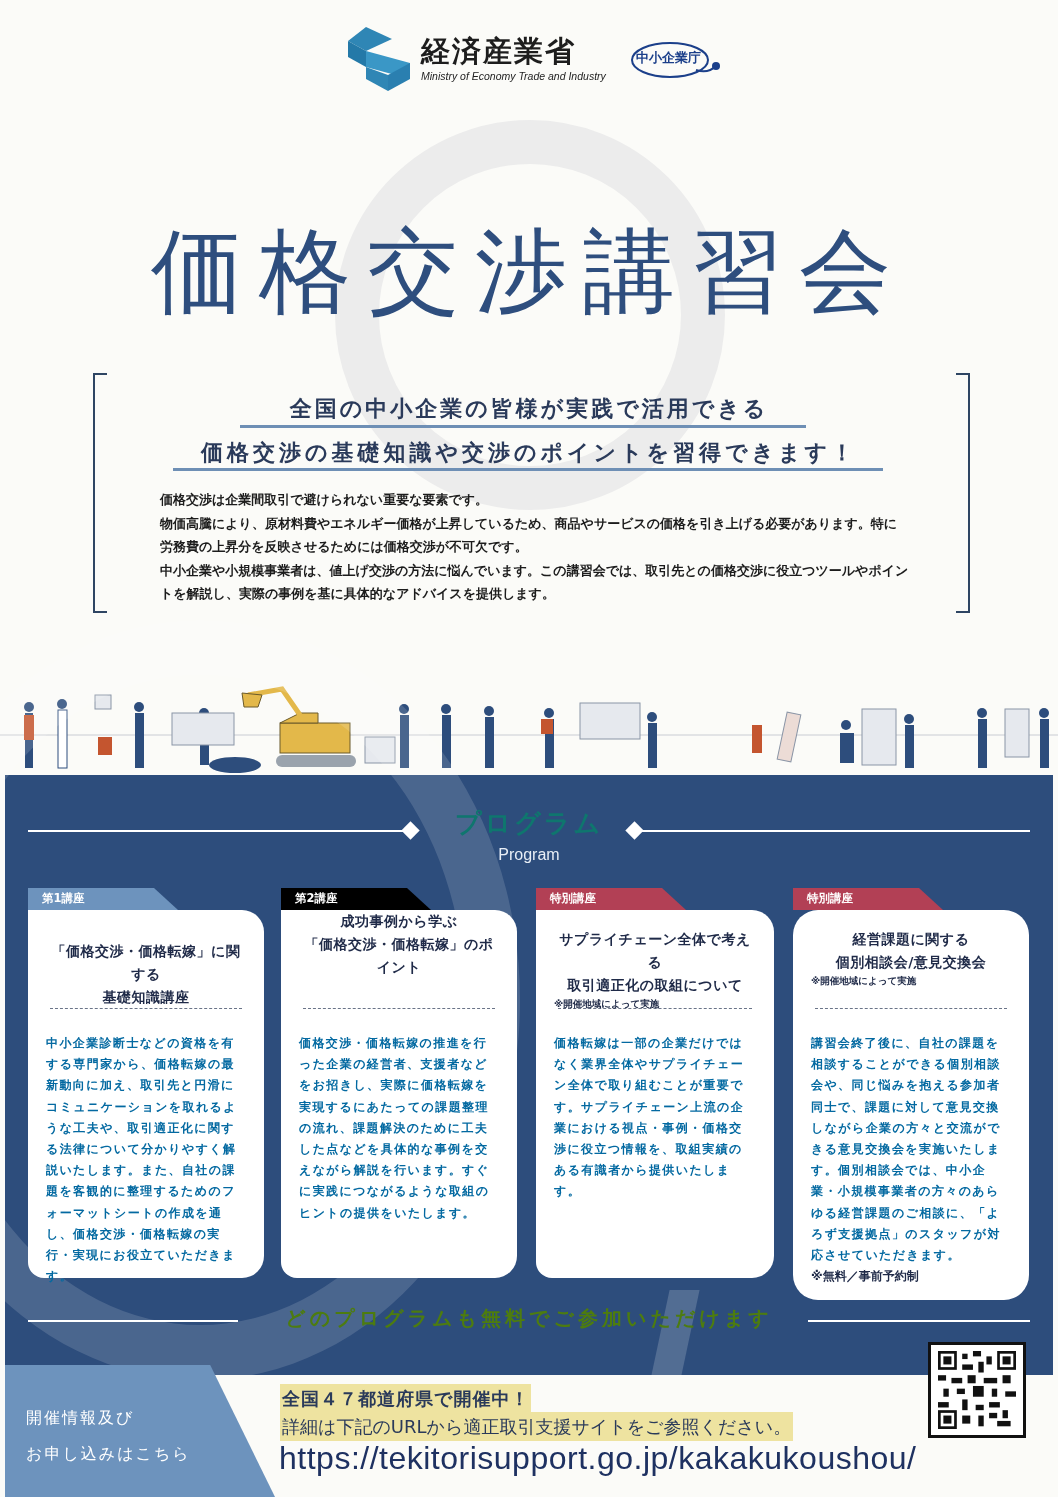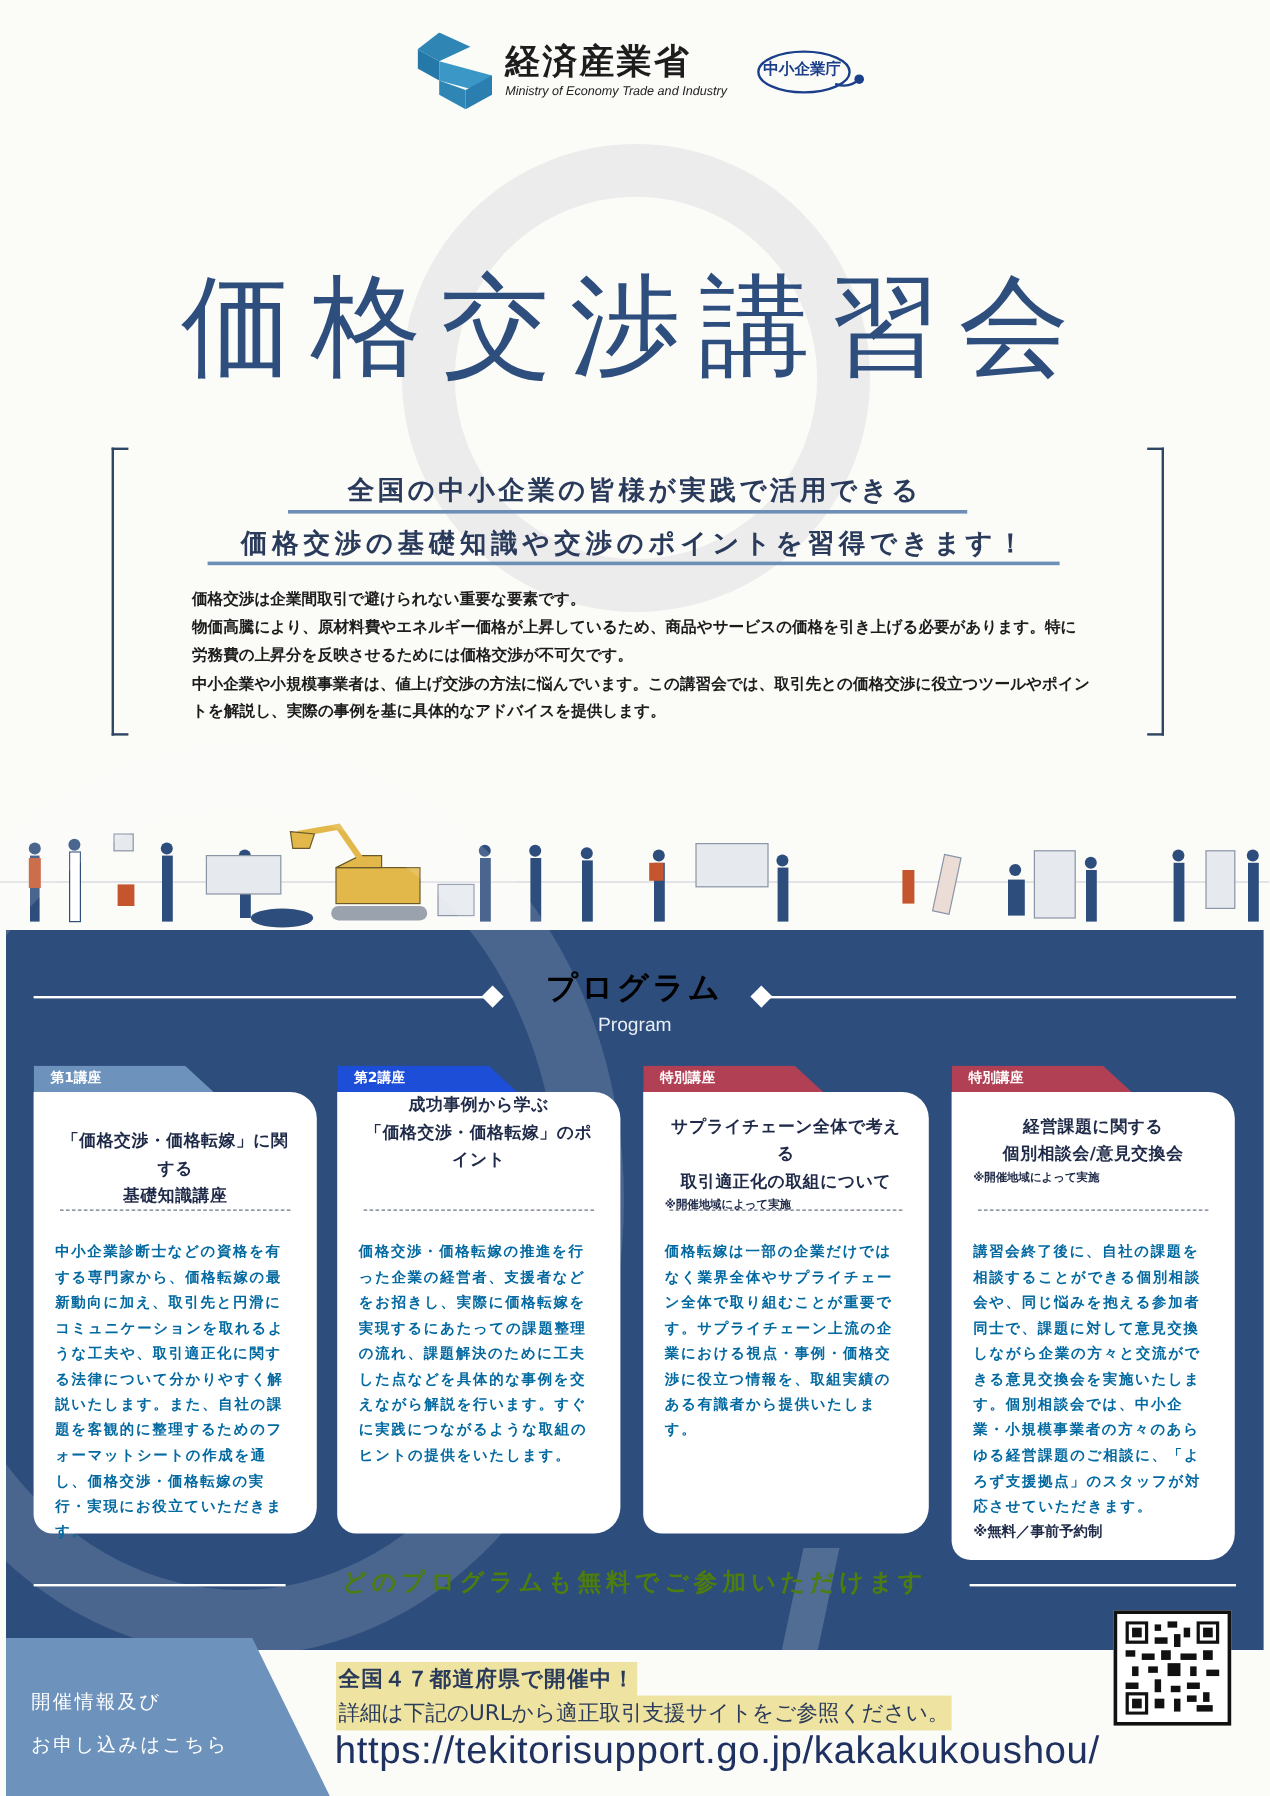--- a/index.html
+++ b/index.html
@@ -57,21 +57,21 @@
   }
   .blue-slash {
     left: 660px; top: 1290px; width: 30px; height: 90px; background: rgba(255,255,255,0.18);
     transform: skewX(-12deg);
   }
 
   .prog-line-l { left: 28px; top: 830px; width: 380px; height: 2px; background: #fff; }
   .prog-diamond-l { left: 404px; top: 824px; width: 13px; height: 13px; background: #fff; transform: rotate(45deg); }
   .prog-line-r { left: 640px; top: 830px; width: 390px; height: 2px; background: #fff; }
   .prog-diamond-r { left: 628px; top: 824px; width: 13px; height: 13px; background: #fff; transform: rotate(45deg); }
-  .prog-title { left: 0; width: 1058px; top: 806px; text-align: center; font-size: 26px; font-weight: bold; color: #000000; letter-spacing: 3px; }
+  .prog-title { left: 0; width: 1058px; top: 806px; text-align: center; font-size: 26px; font-weight: bold; color: #0f766e; letter-spacing: 3px; }
   .prog-sub { left: 0; width: 1058px; top: 846px; text-align: center; font-size: 16px; color: #e8eef6; font-family: "Liberation Sans", sans-serif; }
 
   
   .card-tab {
     height: 22px; padding: 3px 0 0 14px;
     font-size: 11.5px; color: #fff; font-weight: bold;
     clip-path: polygon(0 0, 84% 0, 100% 100%, 0 100%);
   }
   .card {
     background: #fff; border-radius: 0 22px 22px 16px;
@@ -219,21 +219,21 @@
     <div style="height:98px; padding-top:30px;">
       <div class="card-title">「価格交渉・価格転嫁」に関する</div>
       <div class="card-title">基礎知識講座</div>
     </div>
     <div class="card-divider"></div>
     <div class="card-body">中小企業診断士などの資格を有する専門家から、価格転嫁の最新動向に加え、取引先と円滑にコミュニケーションを取れるような工夫や、取引適正化に関する法律について分かりやすく解説いたします。また、自社の課題を客観的に整理するためのフォーマットシートの作成を通し、価格交渉・価格転嫁の実行・実現にお役立ていただきます。</div>
   </div>
 </div>
 
 <div class="abs" style="left:281px; top:888px; width:236px;">
-  <div class="card-tab" style="width:150px; background:#1d4ed8;">第2講座</div>
+  <div class="card-tab" style="width:150px; background:#000000;">第2講座</div>
   <div class="card" style="height:368px;">
     <div style="height:98px; ">
       <div class="card-title">成功事例から学ぶ</div>
       <div class="card-title">「価格交渉・価格転嫁」のポイント</div>
     </div>
     <div class="card-divider"></div>
     <div class="card-body">価格交渉・価格転嫁の推進を行った企業の経営者、支援者などをお招きし、実際に価格転嫁を実現するにあたっての課題整理の流れ、課題解決のために工夫した点などを具体的な事例を交えながら解説を行います。すぐに実践につながるような取組のヒントの提供をいたします。</div>
   </div>
 </div>
 
@@ -245,21 +245,21 @@
       <div class="card-title">取引適正化の取組について</div>
       <div class="card-note">※開催地域によって実施</div>
     </div>
     <div class="card-divider"></div>
     <div class="card-body">価格転嫁は一部の企業だけではなく業界全体やサプライチェーン全体で取り組むことが重要です。サプライチェーン上流の企業における視点・事例・価格交渉に役立つ情報を、取組実績のある有識者から提供いたします。</div>
   </div>
 </div>
 
 <div class="abs" style="left:793px; top:888px; width:236px;">
   <div class="card-tab" style="width:150px; background:#b24055;">特別講座</div>
-  <div class="card" style="height:390px;">
+  <div class="card" style="height:390px;border-radius:25px;">
     <div style="height:98px; padding-top:18px;">
       <div class="card-title">経営課題に関する</div>
       <div class="card-title">個別相談会/意見交換会</div>
       <div class="card-note">※開催地域によって実施</div>
     </div>
     <div class="card-divider"></div>
     <div class="card-body">講習会終了後に、自社の課題を相談することができる個別相談会や、同じ悩みを抱える参加者同士で、課題に対して意見交換しながら企業の方々と交流ができる意見交換会を実施いたします。個別相談会では、中小企業・小規模事業者の方々のあらゆる経営課題のご相談に、「よろず支援拠点」のスタッフが対応させていただきます。</div>
     <div class="card-foot">※無料／事前予約制</div>
   </div>
 </div>

